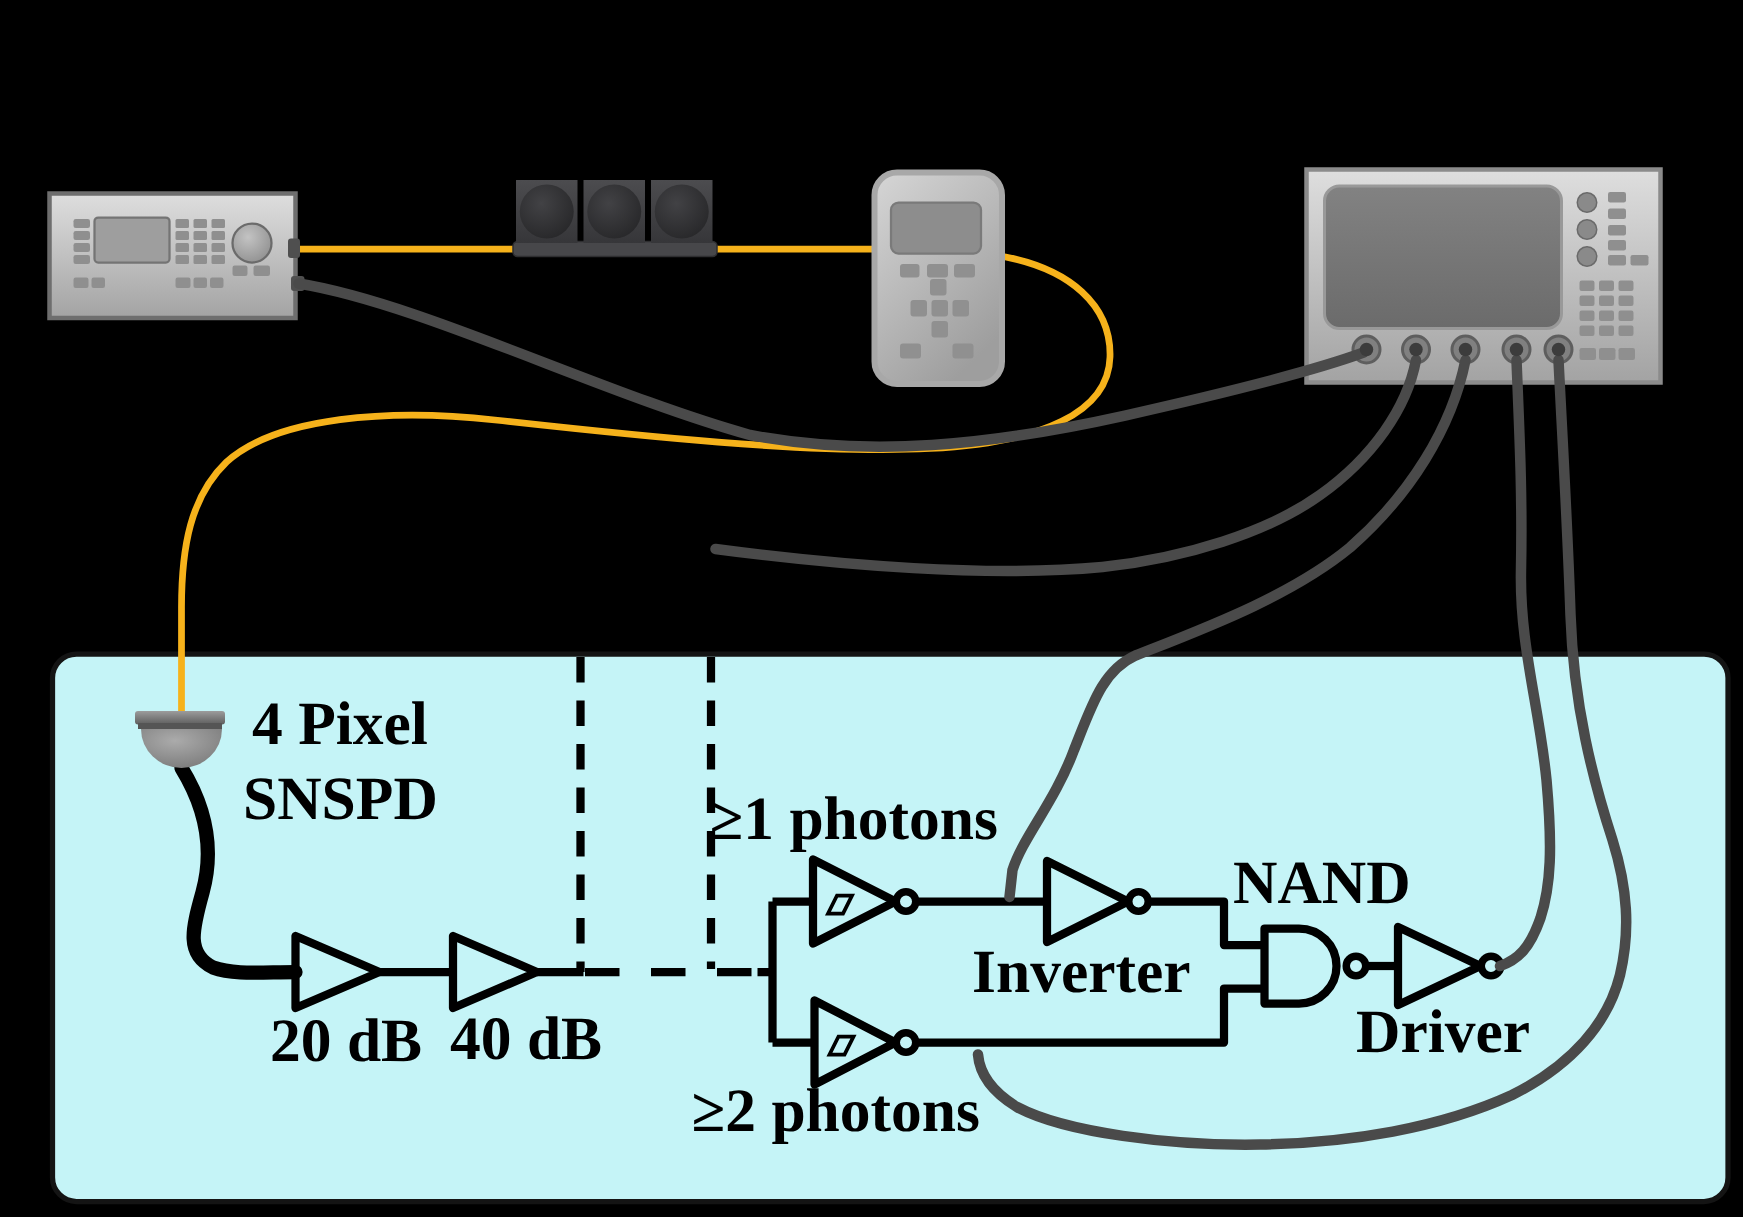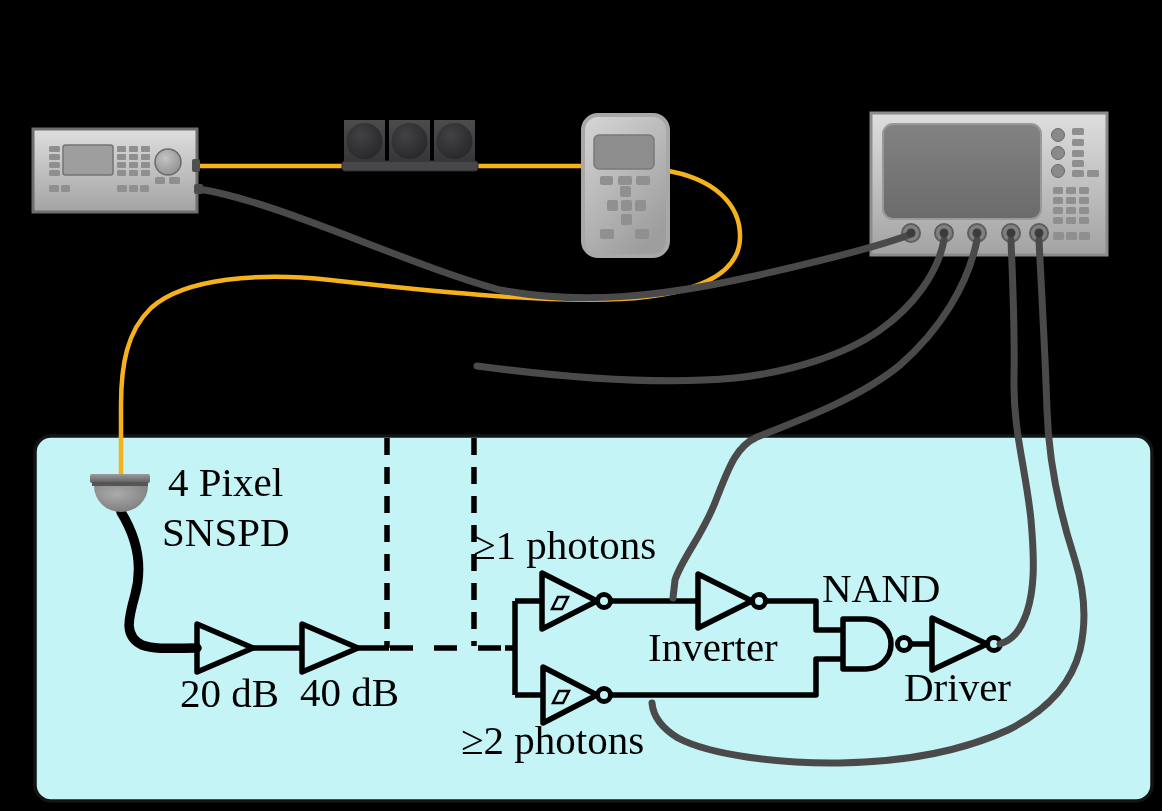--- a/index.html
+++ b/index.html
@@ -1,16 +1,16 @@
 <!DOCTYPE html>
 <html style="--bg: #000000; --box-fill: #c5f4f7; --fiber: #F6B21B; --cable: #4a4a4a;"><head>
 <meta charset="utf-8">
 <style>
   html,body{margin:0;padding:0;background:#000;}
-  .stage{width:1162px;height:811px;position:relative;background:var(--bg,#000);}
+  .stage{width:1162px;height:811px;position:relative;background:var(--bg,#000);font-weight:bold;}
   svg{display:block;}
   .label{
     font-family:"Liberation Serif","DejaVu Serif",serif;
     font-size:41px;
     fill:#000;
   }
   .wire{stroke:#000;stroke-width:5.5;fill:none;stroke-linejoin:round;}
   .coax{stroke:#000;stroke-width:9.5;fill:none;stroke-linecap:round;}
   .dash{stroke:#000;stroke-width:5.5;fill:none;}
   .gate{stroke:#000;stroke-width:5.5;fill:none;stroke-linejoin:round;}

